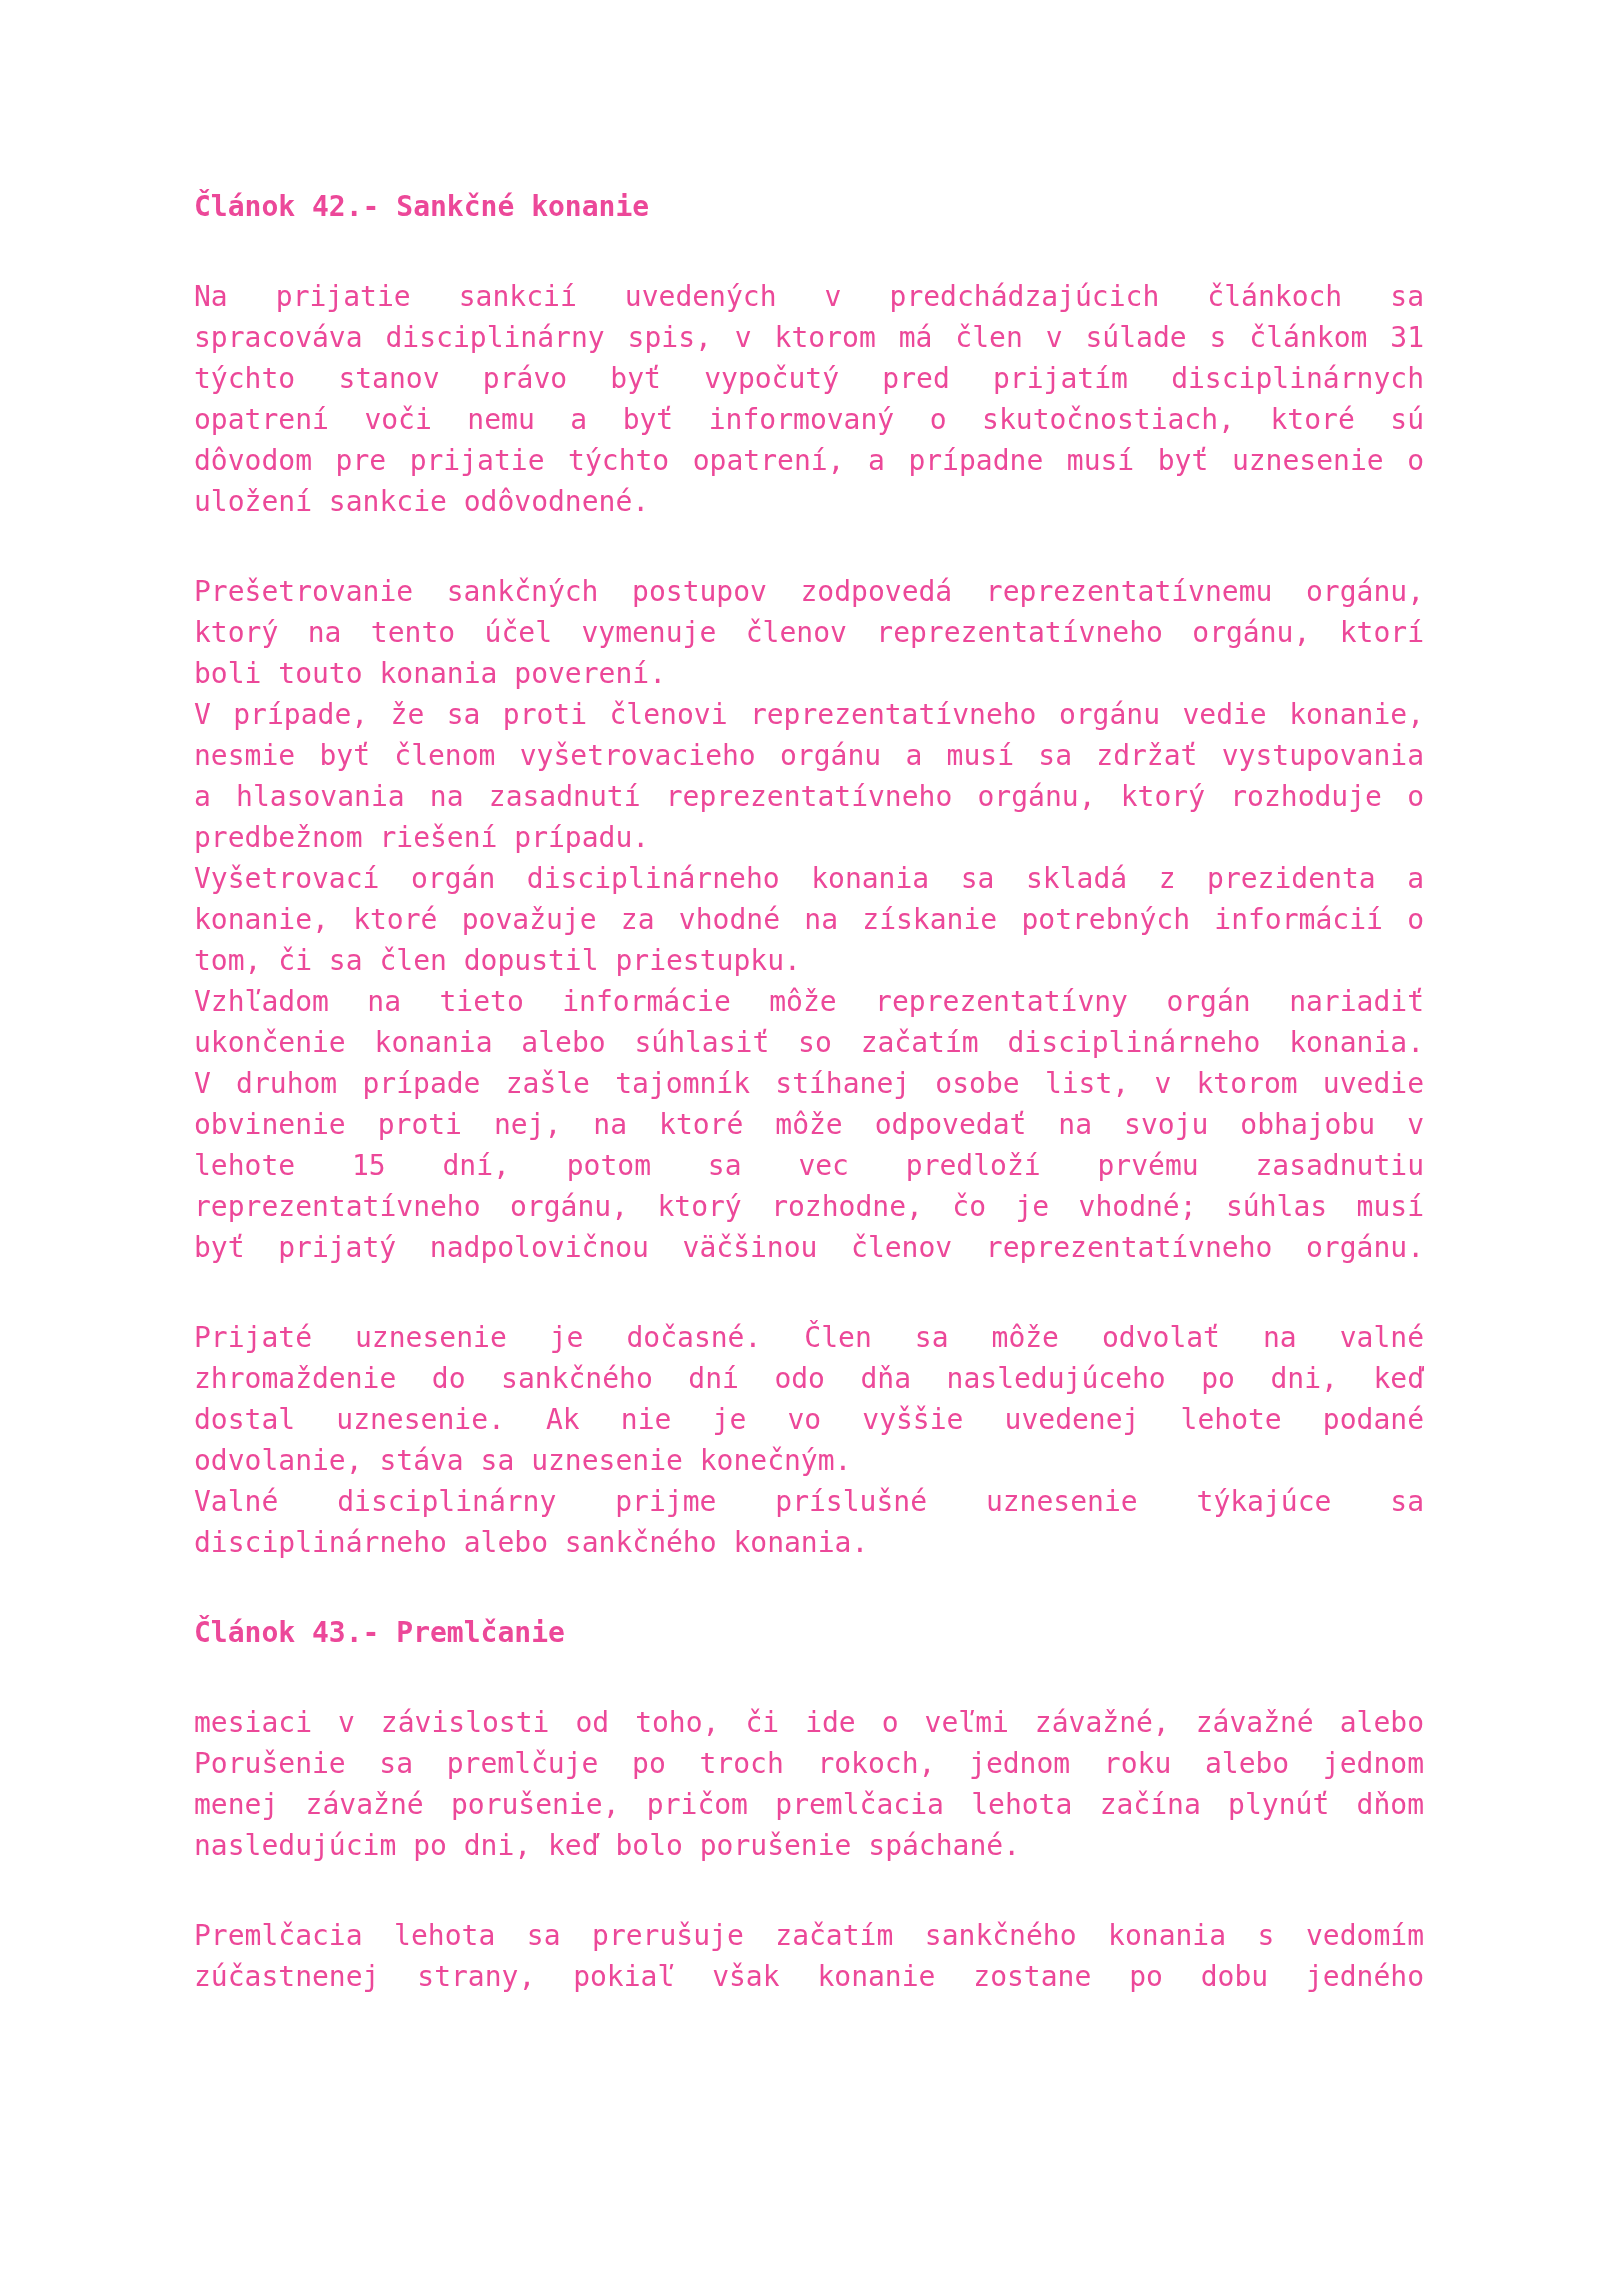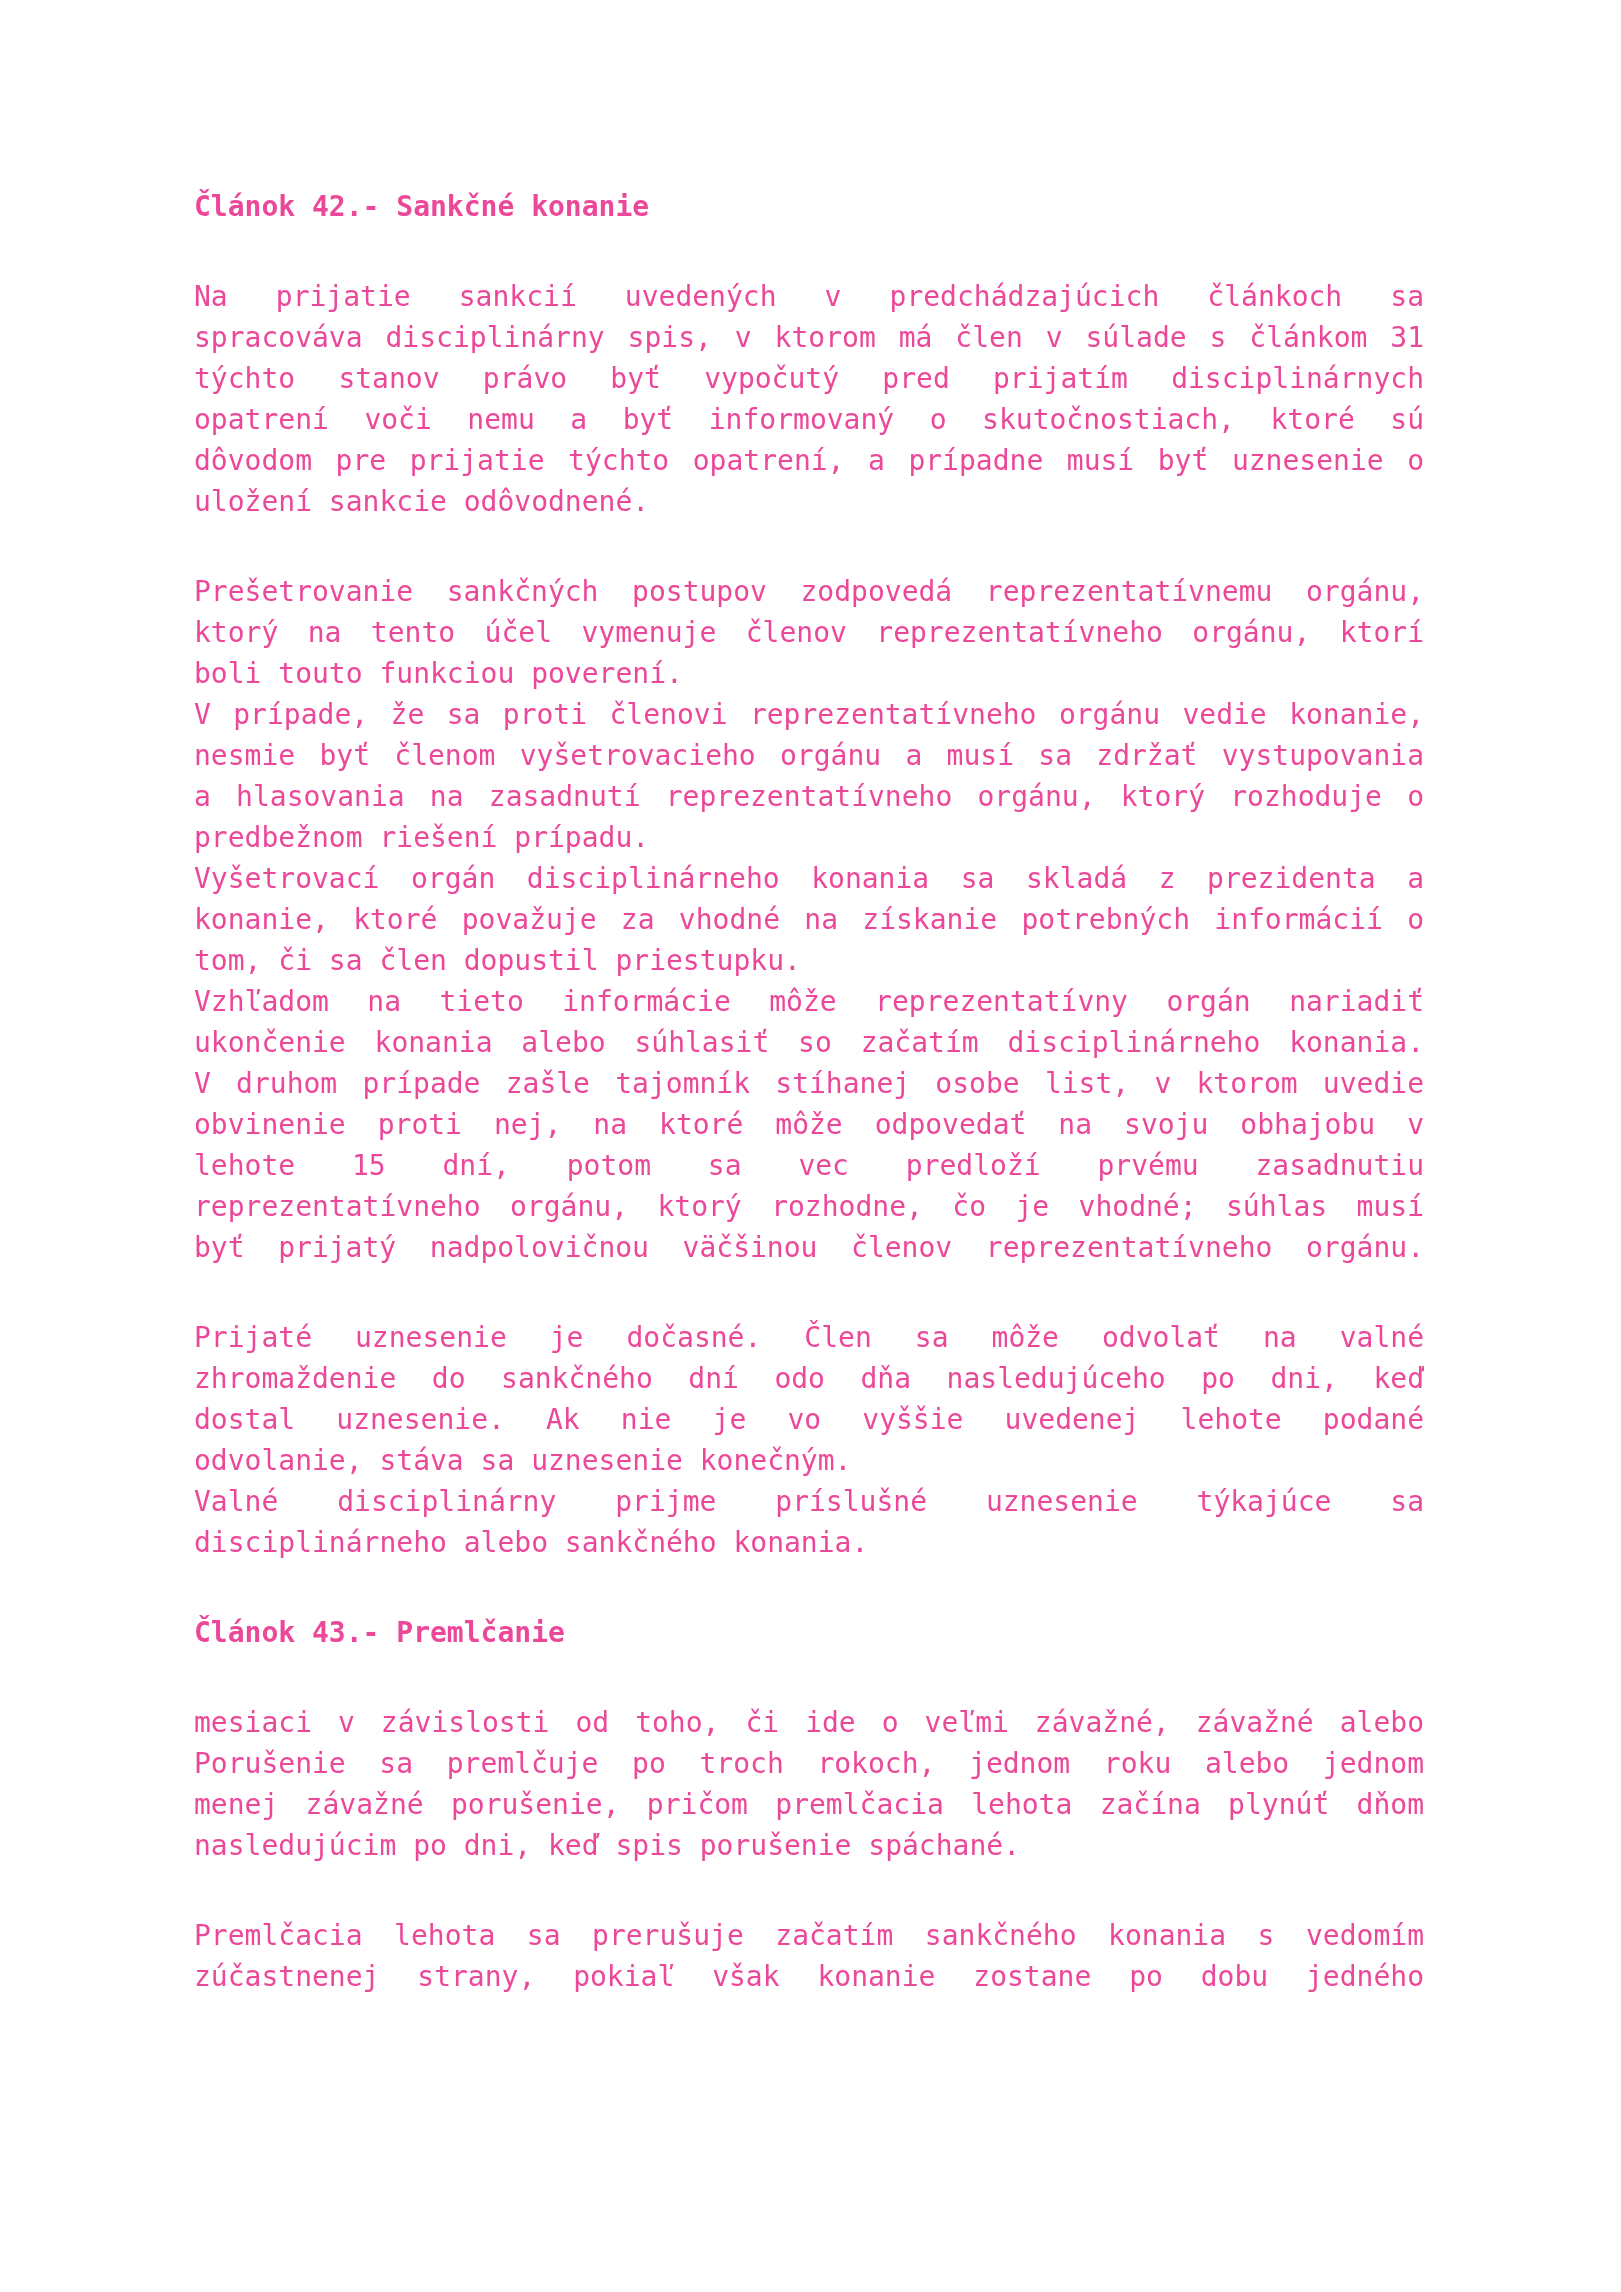--- a/index.html
+++ b/index.html
@@ -52,21 +52,21 @@
         <div class="line">spracováva disciplinárny spis, v ktorom má člen v súlade s článkom 31</div>
         <div class="line">týchto stanov právo byť vypočutý pred prijatím disciplinárnych</div>
         <div class="line">opatrení voči nemu a byť informovaný o skutočnostiach, ktoré sú</div>
         <div class="line">dôvodom pre prijatie týchto opatrení, a prípadne musí byť uznesenie o</div>
         <div class="line no-justify">uložení sankcie odôvodnené.</div>
       </div>
       <div class="blank"></div>
       <div class="block paragraph">
         <div class="line">Prešetrovanie sankčných postupov zodpovedá reprezentatívnemu orgánu,</div>
         <div class="line">ktorý na tento účel vymenuje členov reprezentatívneho orgánu, ktorí</div>
-        <div class="line no-justify">boli touto funkciou poverení.</div>
+        <div class="line no-justify">boli touto konania poverení.</div>
       </div>
       <div class="block paragraph">
         <div class="line">V prípade, že sa proti členovi reprezentatívneho orgánu vedie konanie,</div>
         <div class="line">nesmie byť členom vyšetrovacieho orgánu a musí sa zdržať vystupovania</div>
         <div class="line">a hlasovania na zasadnutí reprezentatívneho orgánu, ktorý rozhoduje o</div>
         <div class="line no-justify">predbežnom riešení prípadu.</div>
       </div>
       <div class="block paragraph">
         <div class="line">Vyšetrovací orgán disciplinárneho konania sa skladá z prezidenta a</div>
         <div class="line">konanie, ktoré považuje za vhodné na získanie potrebných informácií o</div>
@@ -96,21 +96,21 @@
       </div>
       <div class="blank"></div>
       <div class="block heading">
         <div class="line no-justify">Článok 43.- Premlčanie</div>
       </div>
       <div class="blank"></div>
       <div class="block paragraph">
         <div class="line">mesiaci v závislosti od toho, či ide o veľmi závažné, závažné alebo</div>
         <div class="line">Porušenie sa premlčuje po troch rokoch, jednom roku alebo jednom</div>
         <div class="line">menej závažné porušenie, pričom premlčacia lehota začína plynúť dňom</div>
-        <div class="line no-justify">nasledujúcim po dni, keď spis porušenie spáchané.</div>
+        <div class="line no-justify">nasledujúcim po dni, keď bolo porušenie spáchané.</div>
       </div>
       <div class="blank"></div>
       <div class="block paragraph">
         <div class="line">Premlčacia lehota sa prerušuje začatím sankčného konania s vedomím</div>
         <div class="line">zúčastnenej strany, pokiaľ však konanie zostane po dobu jedného</div>
       </div>
     </div>
 </div>
 
 

